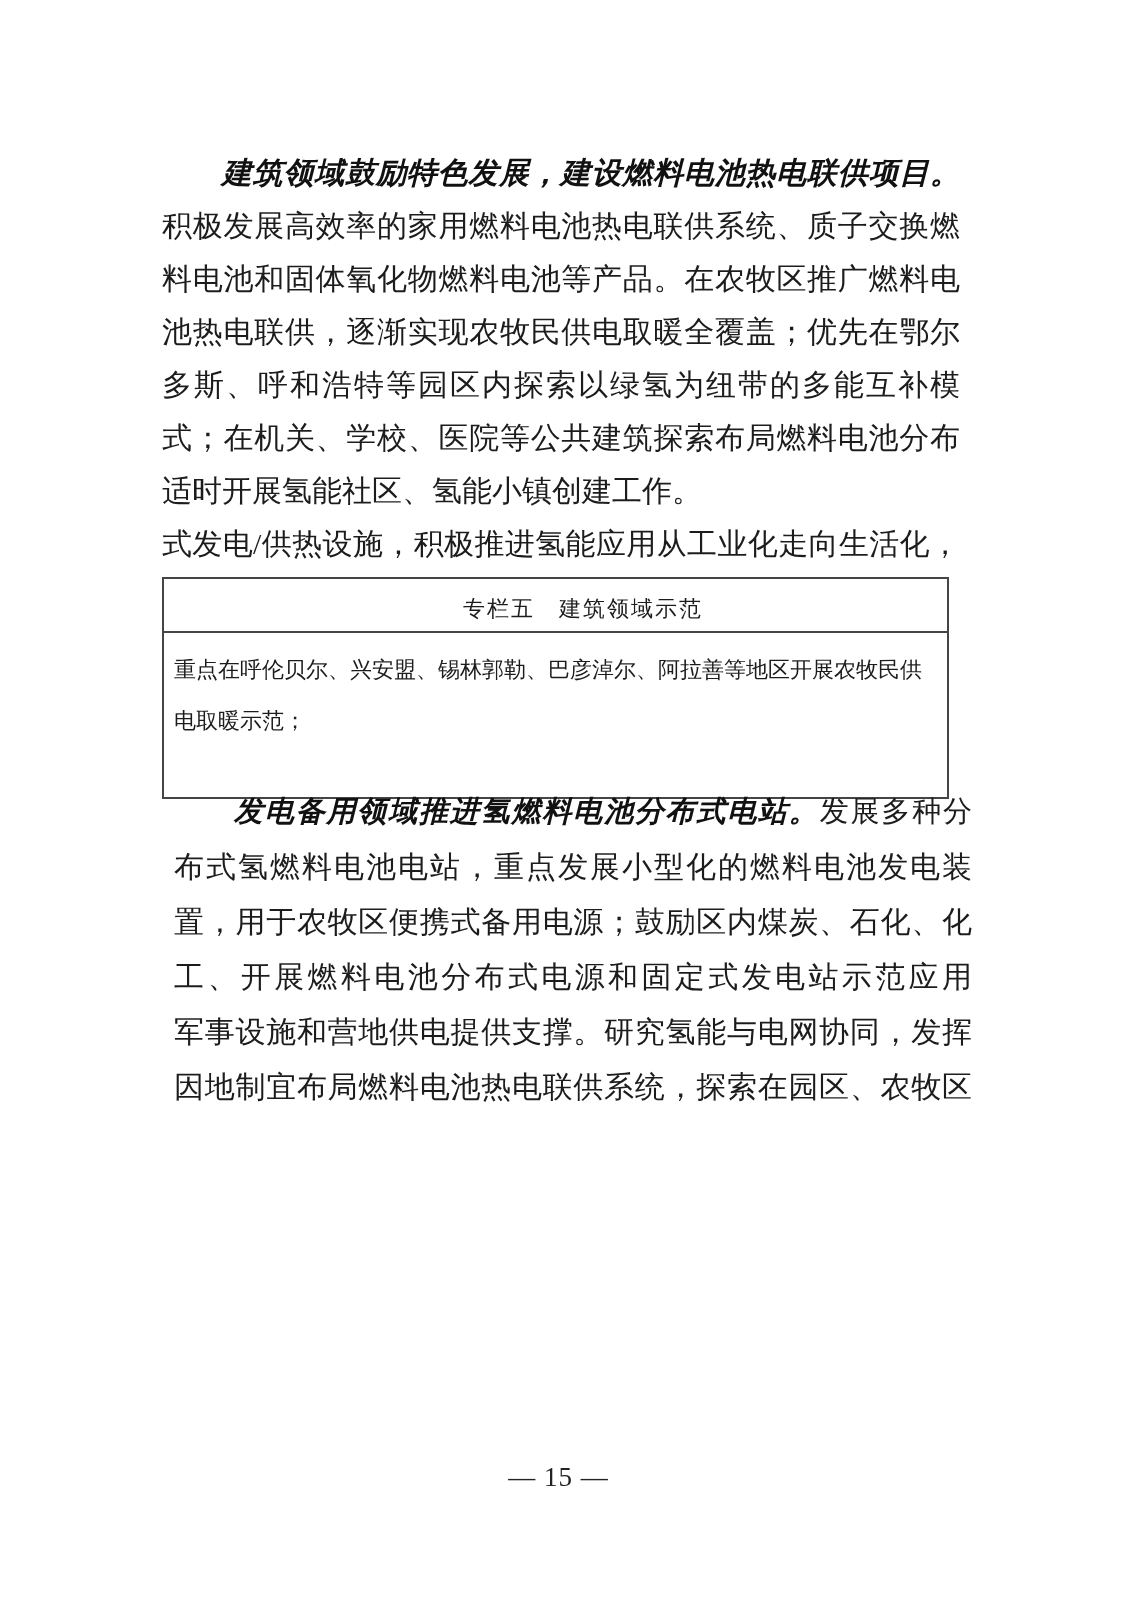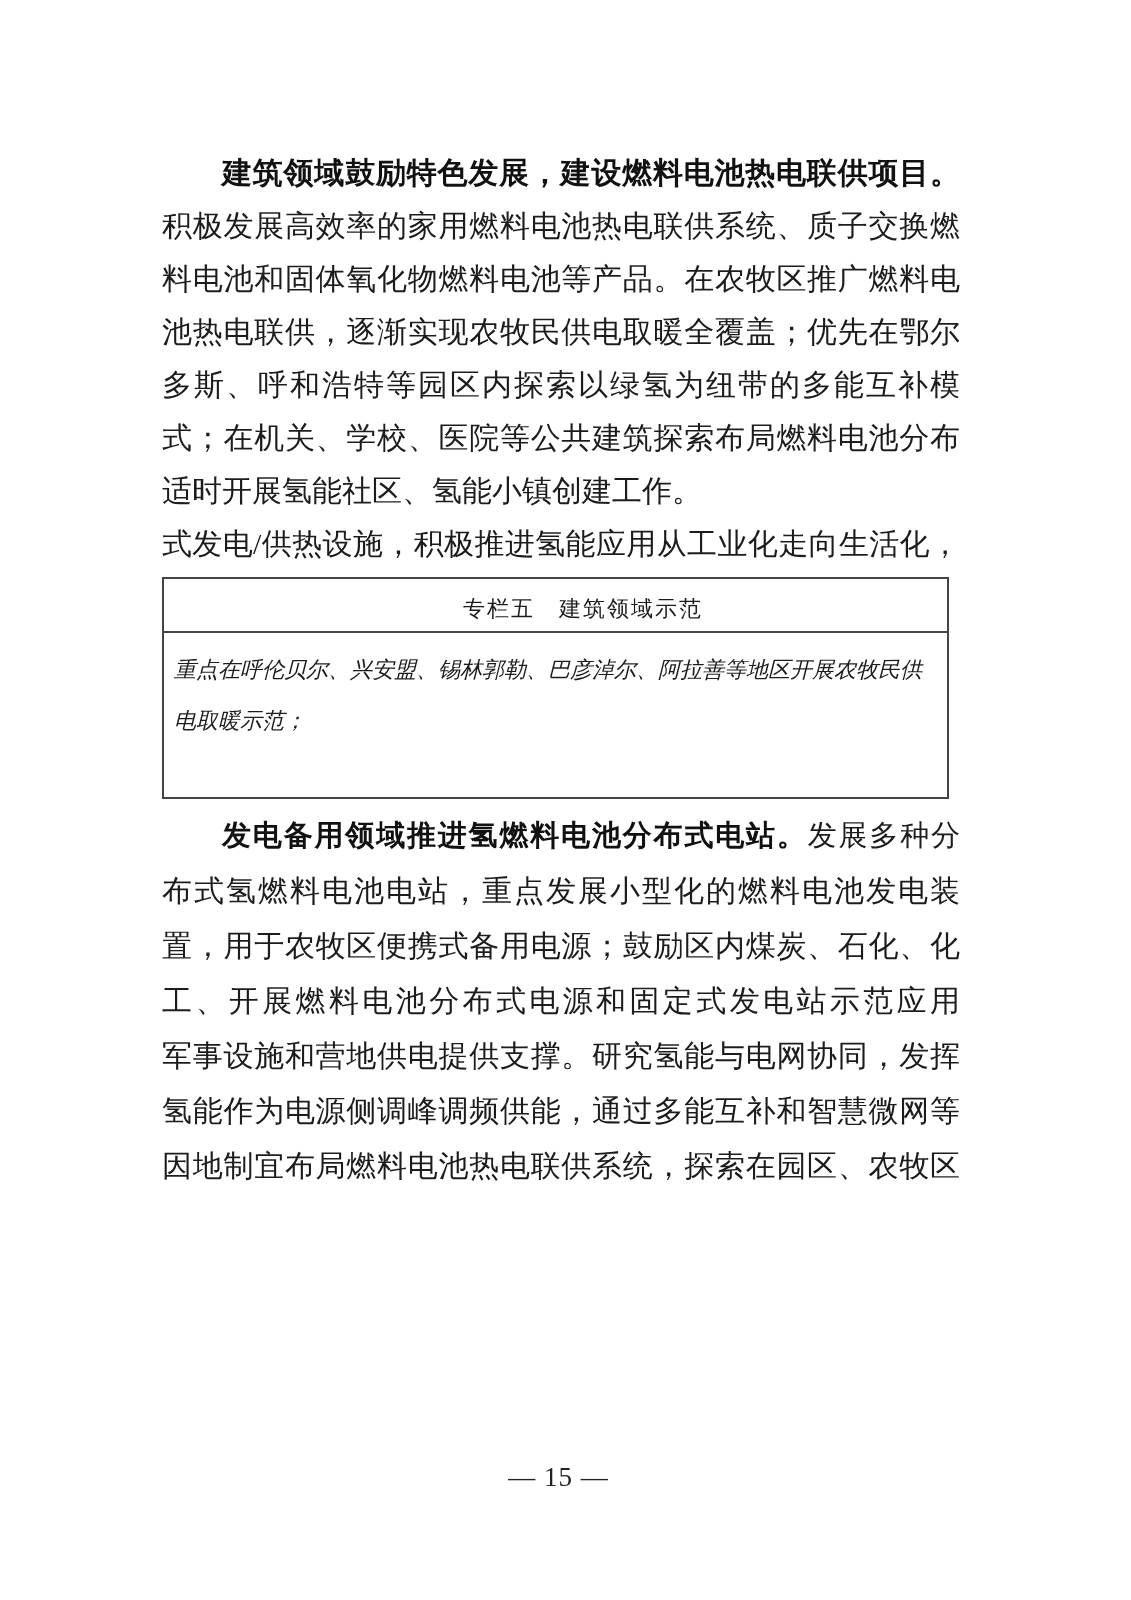--- a/index.html
+++ b/index.html
@@ -18,30 +18,30 @@
     background: #ffffff;
   }
   
   .para {
     position: absolute;
     left: 162px;
     width: 798px;
     font-size: 30px;
   }
   #para1 { top: 146px; line-height: 53px; }
-  #para2 { top: 808px; line-height: 55px; }
+  #para2 { top: 784px; line-height: 55px; margin-left: 12px; }
   .line {
     text-align: justify;
     text-align-last: justify;
     white-space: nowrap;
   }
   .line.lastline { text-align-last: left; }
   .line.indent { text-indent: 60px; }
   .line.firstline2 { font-size: 29px; }
-  .bold-lead { font-weight: 700; color: #111; }
+  .bold-lead { font-weight: 700; color: #111; font-style: italic; }
   
   #box5 {
     position: absolute;
     top: 577px;
     left: 162px;
     width: 787px;
     height: 222px;
     border: 2px solid #454545;
     background: #ffffff;
   }
@@ -58,21 +58,20 @@
   }
   .box-header .box-title { margin-left: 55px; }
   .box-body {
     padding: 11px 10px 0 10px;
     font-size: 22px;
   }
   .box-body .boxline {
     line-height: 51px;
     text-align: left;
     white-space: nowrap;
-    font-style: italic;
   }
   
   #footer {
     position: absolute;
     top: 1460px;
     left: 162px;
     width: 793px;
     text-align: center;
     font-size: 27px;
     line-height: 34px;
@@ -105,19 +104,18 @@
       <div class="boxline">电取暖示范；</div>
     </div>
   </section>
 
   <section class="para" id="para2">
     <div class="line indent firstline2"><span class="bold-lead">发电备用领域推进氢燃料电池分布式电站。</span><span>发展多种分</span></div>
     <div class="line">布式氢燃料电池电站，重点发展小型化的燃料电池发电装</div>
     <div class="line">置，用于农牧区便携式备用电源；鼓励区内煤炭、石化、化</div>
     <div class="line">工、开展燃料电池分布式电源和固定式发电站示范应用</div>
     <div class="line">军事设施和营地供电提供支撑。研究氢能与电网协同，发挥</div>
-    <div class="line">氢能作为电源侧调峰调频供能，通过多能互补和智慧微网等</div>
     <div class="line">因地制宜布局燃料电池热电联供系统，探索在园区、农牧区</div>
   </section>
 
   <div id="footer">— 15 —</div>
 
 </div>
 
 </body></html>

